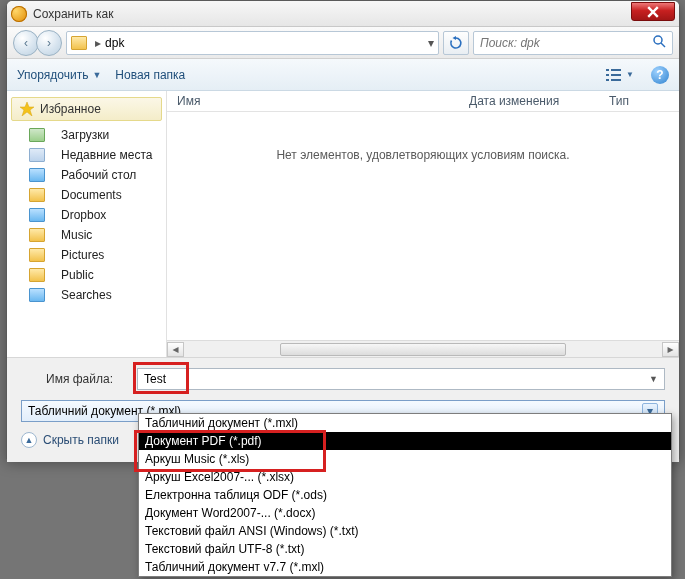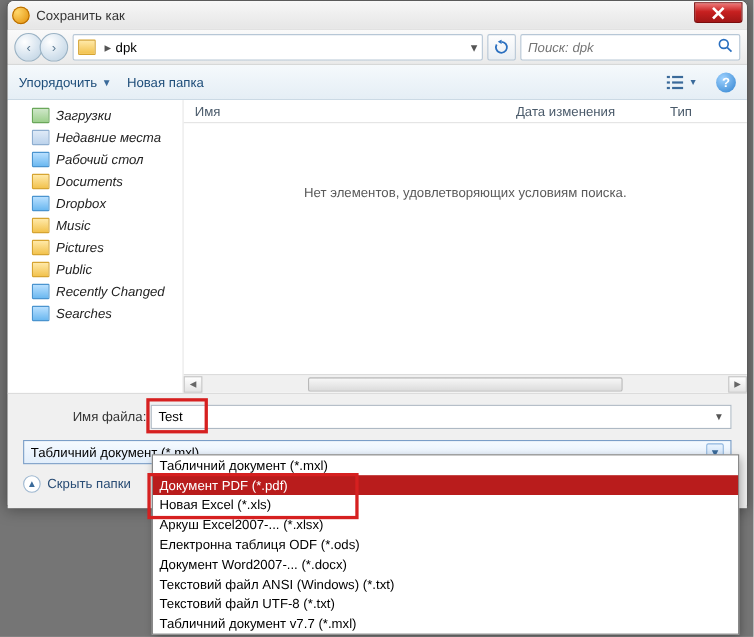--- a/index.html
+++ b/index.html
@@ -29,53 +29,53 @@
 .toolbar .tb-link { color: #1f4e7a; cursor: pointer; display: flex; align-items: center; gap: 4px; }
 .toolbar .spacer { flex: 1; }
 .tb-iconbtn { width: 34px; height: 22px; border: 1px solid transparent; display: flex; align-items: center; justify-content: center; color: #3a6a9a; cursor: pointer; border-radius: 2px; }
 .help-icon { width: 18px; height: 18px; border-radius: 50%; background: radial-gradient(circle at 35% 30%, #9fd2ff, #2f82cf); color: #fff; display: flex; align-items: center; justify-content: center; font-weight: bold; cursor: pointer; }
 
 .body-area { display: flex; height: 266px; }
 .sidebar { width: 160px; border-right: 1px solid #e1e1e1; padding: 4px 0; overflow: hidden; background: #fff; }
 .side-group { color: #333; }
 .side-header { display: flex; align-items: center; gap: 6px; padding: 4px 8px; background: linear-gradient(#fbf7e7,#f4edc9); border: 1px solid #e5d98b; border-radius: 2px; margin: 2px 4px 4px; }
 .star-icn { width: 14px; height: 14px; color: #f4c21b; }
-.side-item { display: flex; gap: 6px; padding: 3px 8px 3px 22px; cursor: pointer; white-space: nowrap; color: #222; font-style: italic; }
+.side-item { display: flex; gap: 16px; padding: 3px 8px 3px 22px; cursor: pointer; white-space: nowrap; color: #222; }
 .si-icn { width: 16px; height: 14px; background: linear-gradient(#ffe9a8,#f2c24d); border: 1px solid #d6a431; border-radius: 1px; flex-shrink: 0; }
 .si-icn.dl { background: linear-gradient(#cfe7c9,#9ccf8c); border-color: #6aa75a; }
 .si-icn.doc { background: linear-gradient(#dfeaf7,#bcd3ec); border-color: #8eaed0; }
 .si-icn.blue { background: linear-gradient(#b9e0ff,#6bb8f0); border-color: #4a94cf; }
 
 .main-pane { flex: 1; display: flex; flex-direction: column; background: #fff; position: relative; }
 .col-headers { height: 21px; border-bottom: 1px solid #e3e3e3; display: flex; align-items: center; color: #4a5a6a; }
 .col-headers div { padding: 0 10px; }
 .col-name { flex: 1; }
 .col-date { width: 140px; }
 .col-type { width: 80px; }
-.empty-msg { text-align: center; color: #5a5a5a; margin-top: 56px; }
+.empty-msg { text-align: center; color: #5a5a5a; margin-top: 36px; }
 .hscroll { position: absolute; left: 0; right: 0; bottom: 0; height: 17px; background: #f0f0f0; border-top: 1px solid #dcdcdc; display: flex; align-items: center; }
 .hscroll .arrow { width: 17px; height: 15px; background: linear-gradient(#fefefe,#e4e4e4); border: 1px solid #c6c6c6; display: flex; align-items: center; justify-content: center; color: #666; cursor: pointer; }
 .hscroll .track { flex: 1; display: flex; align-items: center; }
 .hscroll .thumb { height: 13px; width: 60%; margin-left: 20%; background: linear-gradient(#f7f7f7,#dcdcdc); border: 1px solid #b9b9b9; border-radius: 2px; cursor: pointer; }
 
 .bottom-panel { background: #f0f0f0; border-top: 1px solid #d7d7d7; padding: 10px 14px 14px; }
 .form-row { display: flex; align-items: center; margin-bottom: 10px; }
-.form-row label { width: 116px; text-align: right; padding-right: 4px; color: #333; }
+.form-row label { width: 116px; text-align: right; padding-right: 24px; color: #333; }
 .form-row .field { flex: 1; height: 22px; border: 1px solid #aeb9c4; background: #fff; display: flex; align-items: center; padding: 0 6px; }
 .filename-wrap { position: relative; flex: 1; }
 .red-box-name { position: absolute; left: -4px; top: -6px; width: 56px; height: 32px; border: 3px solid #d62020; pointer-events: none; }
 .type-select { flex: 1; height: 22px; border: 1px solid #7a9ec8; background: linear-gradient(#f5faff,#e2eefb); display: flex; align-items: center; justify-content: space-between; padding: 0 6px; cursor: pointer; }
 .type-select .dd-arrow { width: 16px; height: 16px; background: linear-gradient(#e9f3fe,#c7def7); border: 1px solid #8db4de; border-radius: 2px; display: flex; align-items: center; justify-content: center; color: #3a6a9a; }
 .action-row { display: flex; align-items: center; margin-top: 6px; }
 .hide-folders { display: flex; align-items: center; gap: 6px; color: #2a4d75; cursor: pointer; }
 .caret-up { width: 16px; height: 16px; border: 1px solid #9db7d0; border-radius: 50%; background: #fff; display: flex; align-items: center; justify-content: center; color: #3a6a9a; }
 
 .dropdown { position: absolute; left: 138px; top: 413px; width: 534px; background: #fff; border: 1px solid #7d7d7d; box-shadow: 2px 3px 8px rgba(0,0,0,.35); z-index: 50; }
 .dd-item { padding: 2px 6px; cursor: pointer; white-space: nowrap; color: #000; }
-.dd-item.selected { background: #b91c1c; color: #fff; }
+.dd-item.selected { background: #000000; color: #fff; }
 .red-box-dd { position: absolute; left: 134px; top: 430px; width: 192px; height: 42px; border: 3px solid #d62020; pointer-events: none; z-index: 60; }
 
 .chev { display: inline-block; }
 </style>
 </head>
 <body>
 
 <div class="window">
 
   <div class="titlebar">
@@ -140,20 +140,26 @@
       <span style="font-size:8px;margin-left:2px;color:#3a6a9a">▼</span>
     </span>
     <span class="help-icon">
         <span>?</span>
       </span>
   </div>
 
   <div class="body-area">
     <div class="sidebar">
       <div class="side-group">
+        <div class="side-header">
+          <svg class="star-icn" viewBox="0 0 14 14">
+              <path d="M7 0 L9 5 L14 5 L10 8 L12 14 L7 10 L2 14 L4 8 L0 5 L5 5 Z" fill="#f4c21b" stroke="#d6a516" stroke-width=".5"></path>
+            </svg>
+          <span>Избранное</span>
+        </div>
         <div class="side-item">
             <span class="si-icn dl"></span>
             <span>Загрузки</span>
           </div>
         <div class="side-item">
             <span class="si-icn doc"></span>
             <span>Недавние места</span>
           </div>
         <div class="side-item">
             <span class="si-icn blue"></span>
@@ -171,24 +177,20 @@
             <span class="si-icn"></span>
             <span>Music</span>
           </div>
         <div class="side-item">
             <span class="si-icn"></span>
             <span>Pictures</span>
           </div>
         <div class="side-item">
             <span class="si-icn"></span>
             <span>Public</span>
-          </div>
-        <div class="side-item">
-            <span class="si-icn blue"></span>
-            <span>Recently Changed</span>
           </div>
         <div class="side-item">
             <span class="si-icn blue"></span>
             <span>Searches</span>
           </div>
       </div>
     </div>
 
     <div class="main-pane">
       <div class="col-headers">
@@ -237,21 +239,21 @@
         <span>Скрыть папки</span>
       </span>
     </div>
   </div>
 
 </div>
 
 <div class="dropdown" id="type-dropdown">
     <div class="dd-item">Табличний документ (*.mxl)</div>
     <div class="dd-item selected">Документ PDF (*.pdf)</div>
-    <div class="dd-item">Новая Excel (*.xls)</div>
+    <div class="dd-item">Аркуш Music (*.xls)</div>
     <div class="dd-item">Аркуш Excel2007-... (*.xlsx)</div>
     <div class="dd-item">Електронна таблиця ODF (*.ods)</div>
     <div class="dd-item">Документ Word2007-... (*.docx)</div>
     <div class="dd-item">Текстовий файл ANSI (Windows) (*.txt)</div>
     <div class="dd-item">Текстовий файл UTF-8 (*.txt)</div>
     <div class="dd-item">Табличний документ v7.7 (*.mxl)</div>
   </div>
 <div class="red-box-dd"></div>
 
 </body></html>

